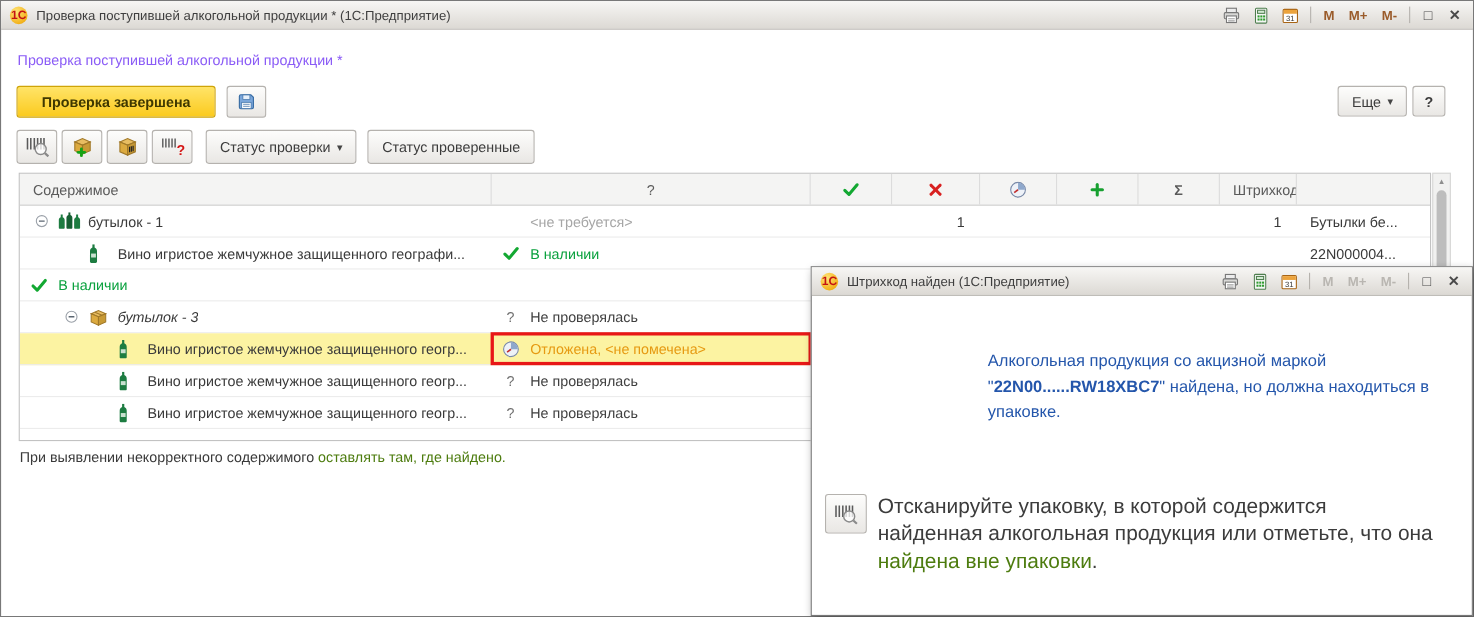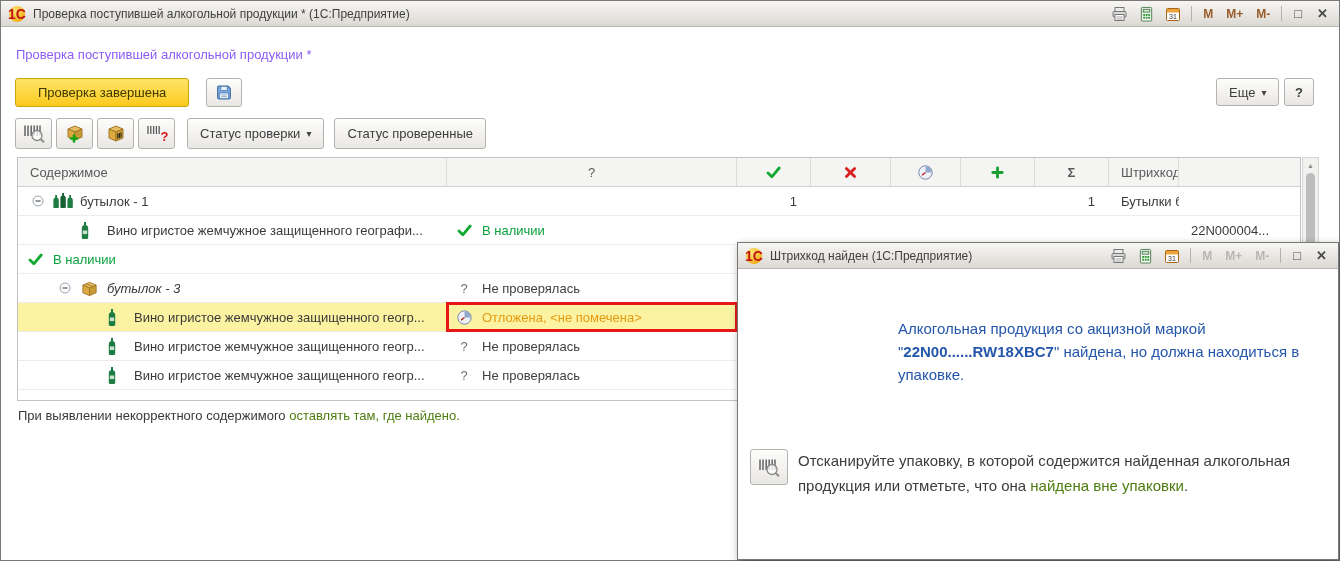--- a/index.html
+++ b/index.html
@@ -2,38 +2,38 @@
 <html><head>
 <meta charset="utf-8">
 <style>
   * { box-sizing: border-box; margin: 0; padding: 0; }
   html,body { width:1340px; height:561px; font-family:"Liberation Sans",sans-serif; background:#9a9a9a; }
   .win { position:absolute; background:#fff; border:1px solid #787878; }
   .titlebar { height:26px; background:linear-gradient(#f7f6f4,#dcd9d4); border-bottom:1px solid #b9b6b1;
               display:flex; align-items:center; padding:0 8px; gap:8px; }
   .logo { width:16px; height:16px; border-radius:50%; flex:0 0 16px;
           background:radial-gradient(circle at 35% 30%,#ffe678,#f3b31d 70%,#d99400);
-          color:#c41313; font-size:14px; font-weight:bold; display:flex; align-items:center; justify-content:center; }
+          color:#c41313; font-size:11px; font-weight:bold; display:flex; align-items:center; justify-content:center; }
   .tb-title { font-size:12px; color:#3f3f3f; white-space:nowrap; overflow:hidden; }
   .tb-right { margin-left:auto; display:flex; align-items:center; gap:9px; }
   .tb-ic { width:18px; height:17px; display:flex; align-items:center; justify-content:center; cursor:pointer; }
   .tb-sep { width:1px; height:15px; background:#b5b2ad; }
   .mbtn { font-size:12px; font-weight:bold; color:#9a5b2a; cursor:pointer; padding:0 2px; }
   .mbtn.dim { color:#b9b6b1; }
   .wbtn { font-size:13px; color:#4a4a4a; font-weight:bold; cursor:pointer; padding:0 3px; }
 
   
   #main { left:0; top:0; width:1340px; height:561px; }
   .page-title { position:absolute; left:15px; top:46px; font-size:13px; color:#8b5cf6; }
   .btn { display:inline-flex; align-items:center; justify-content:center; gap:6px;
          background:linear-gradient(#fdfdfc,#e9e7e4); border:1px solid #b5b2ae; border-radius:3px;
          font-size:13px; color:#3c3c3c; cursor:pointer; }
   .btn-yellow { position:absolute; left:14px; top:77px; height:29px; padding:0 22px;
                 background:linear-gradient(#ffe468,#fbca1e); border:1px solid #cfa408;
-                font-weight:normal; color:#3f3800; }
+                font-weight:bold; color:#3f3800; }
   .btn-save { position:absolute; left:205px; top:77px; width:36px; height:29px; }
   .btn-more { position:absolute; left:1215px; top:77px; height:28px; padding:0 12px; }
   .btn-help { position:absolute; left:1283px; top:77px; width:30px; height:28px; font-weight:bold; }
   .caret { font-size:10px; color:#444; }
 
   .filterbar { position:absolute; left:14px; top:117px; display:flex; gap:4px; }
   .tool-ic { width:37px; height:31px; }
   .tool-txt { height:31px; padding:0 12px; }
 
   .tablebox { position:absolute; left:16px; top:156px; width:1284px; height:244px;
@@ -67,21 +67,21 @@
 
   .footer { position:absolute; left:17px; top:407px; font-size:13px; color:#3a3a3a; }
   a.lnk { color:#4d7c0f; cursor:pointer; }
 
   
   #dialog { left:737px; top:242px; width:602px; height:318px; z-index:10; box-shadow:2px 3px 8px rgba(0,0,0,.4); }
   .dlg-head { position:absolute; left:14px; top:34px; font-size:18px; color:#2d2d2d; }
   .dlg-msg { position:absolute; left:160px; top:74px; width:452px; font-size:15px; line-height:23px; color:#2456ab; }
   .dlg-msg b { font-weight:bold; }
   .dlg-scan { position:absolute; left:12px; top:206px; width:38px; height:36px; }
-  .dlg-instr { position:absolute; left:60px; top:205px; width:508px; font-size:15px; line-height:25px; color:#3c3c3c; }
+  .dlg-instr { position:absolute; left:60px; top:205px; width:508px; font-size:19px; line-height:25px; color:#3c3c3c; }
   svg { display:block; }
 </style>
 </head>
 <body>
 
 <div class="win" id="main">
   <div class="titlebar">
     <span class="logo">1С</span>
     <span class="tb-title">Проверка поступившей алкогольной продукции *  (1С:Предприятие)</span>
     <span class="tb-right">
@@ -264,20 +264,24 @@
             </span>
             <span class="ricon">
               <svg width="21" height="17" viewBox="0 0 21 17">
                 <path d="M2.2 2 h1.8 v2.4 c1.3 .7 1.8 1.4 1.8 2.8 v6.8 c0 .6-.4 1-1 1 H1.4 c-.6 0-1-.4-1-1 V7.2 c0-1.4 .5-2.1 1.8-2.8 Z" fill="#1d7c41"></path>
                 <path d="M9.2 0 h1.8 v2.4 c1.3 .7 1.8 1.4 1.8 2.8 v8.8 c0 .6-.4 1-1 1 H8.4 c-.6 0-1-.4-1-1 V5.2 c0-1.4 .5-2.1 1.8-2.8 Z" fill="#155f32"></path>
                 <path d="M16.2 2 h1.8 v2.4 c1.3 .7 1.8 1.4 1.8 2.8 v6.8 c0 .6-.4 1-1 1 h-3.4 c-.6 0-1-.4-1-1 V7.2 c0-1.4 .5-2.1 1.8-2.8 Z" fill="#1d7c41"></path>
               </svg>
             </span>
             <span class="rtext">бутылок -  1</span>
           </div>
+          <div class="cell c-status st-muted">
+            <span class="sicon"></span>
+            <span class="stxt">&lt;не требуется&gt;</span>
+          </div>
           <div class="cell c-num"></div>
           <div class="cell c-num">1</div>
           <div class="cell c-num"></div>
           <div class="cell c-num"></div>
           <div class="cell c-num"></div>
           <div class="cell c-num">1</div>
           <div class="cell c-barcode">Бутылки бе...</div>
         </div>
         <div class="trow">
           <div class="cell c-content" style="padding-left: 41px;">

